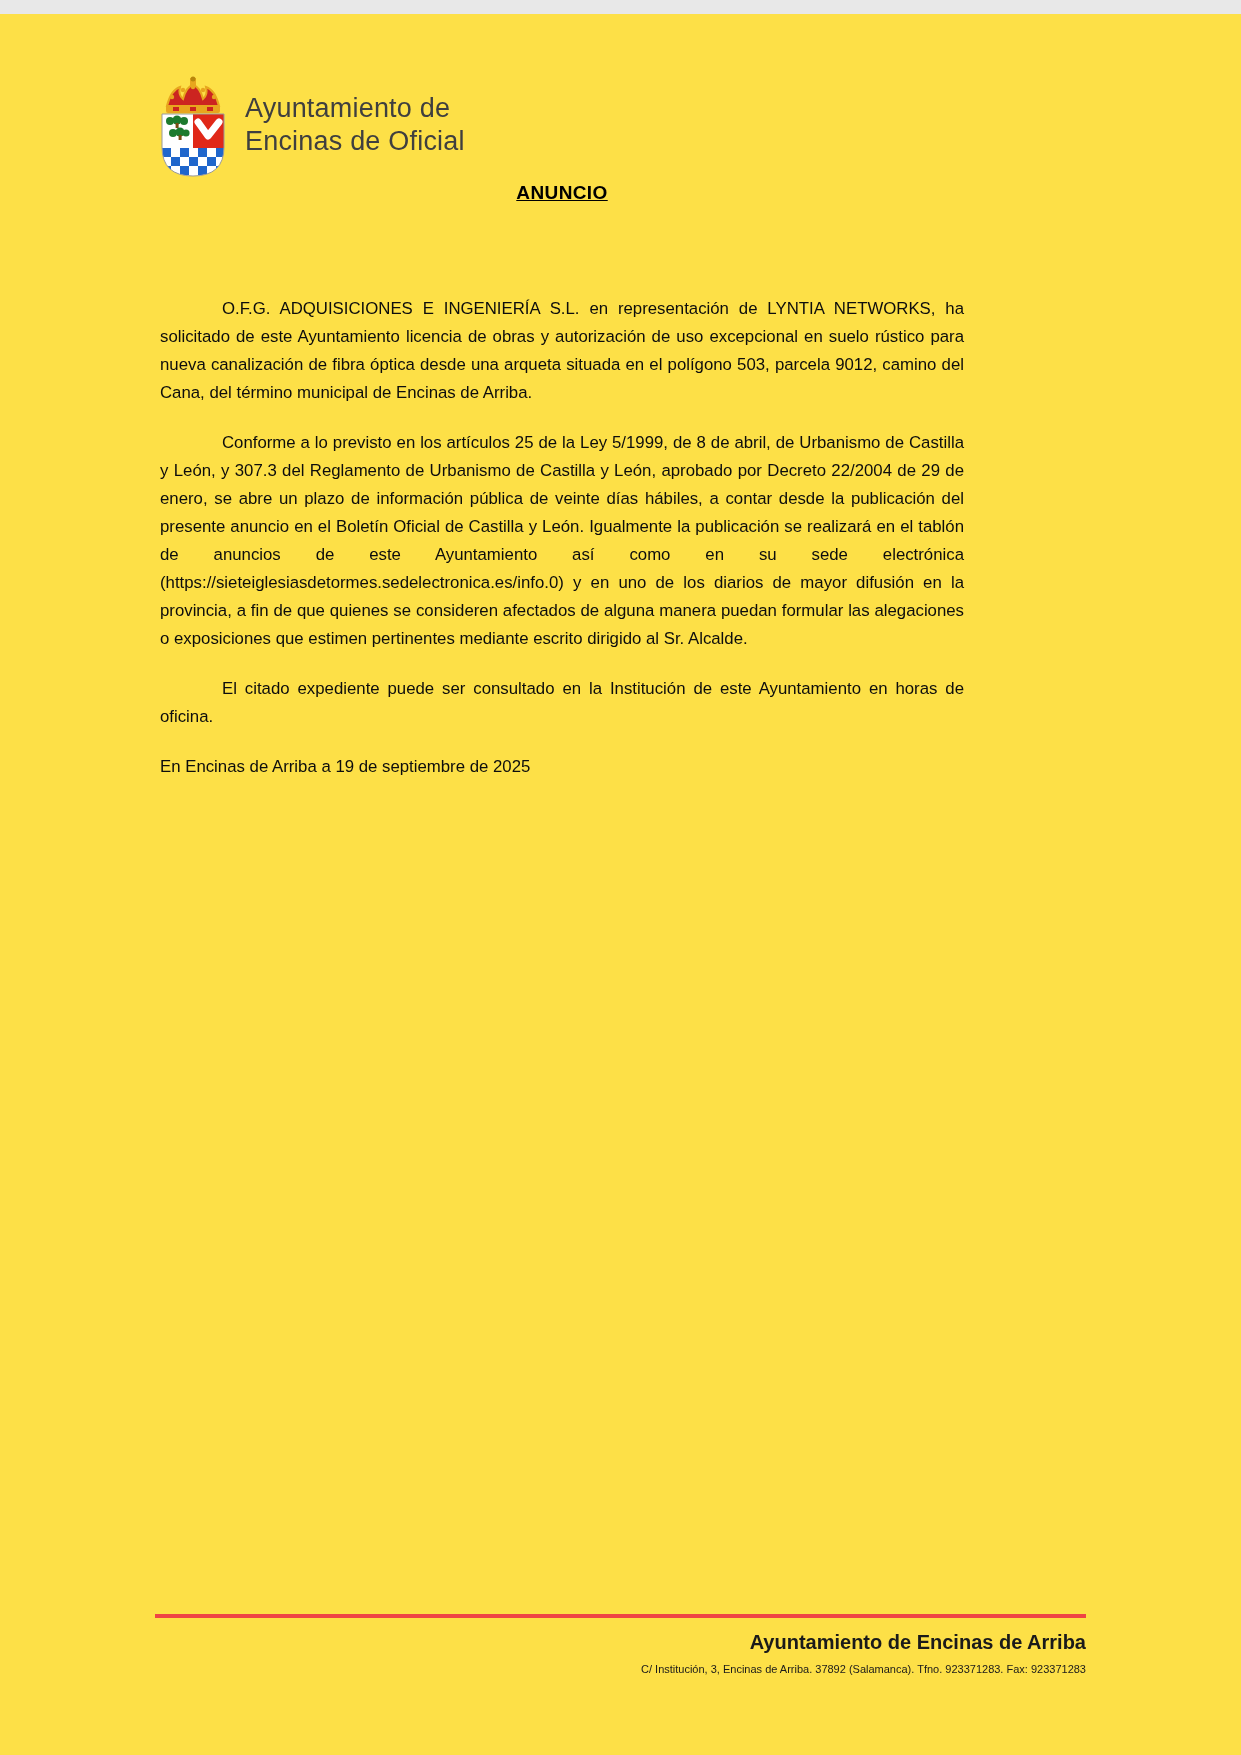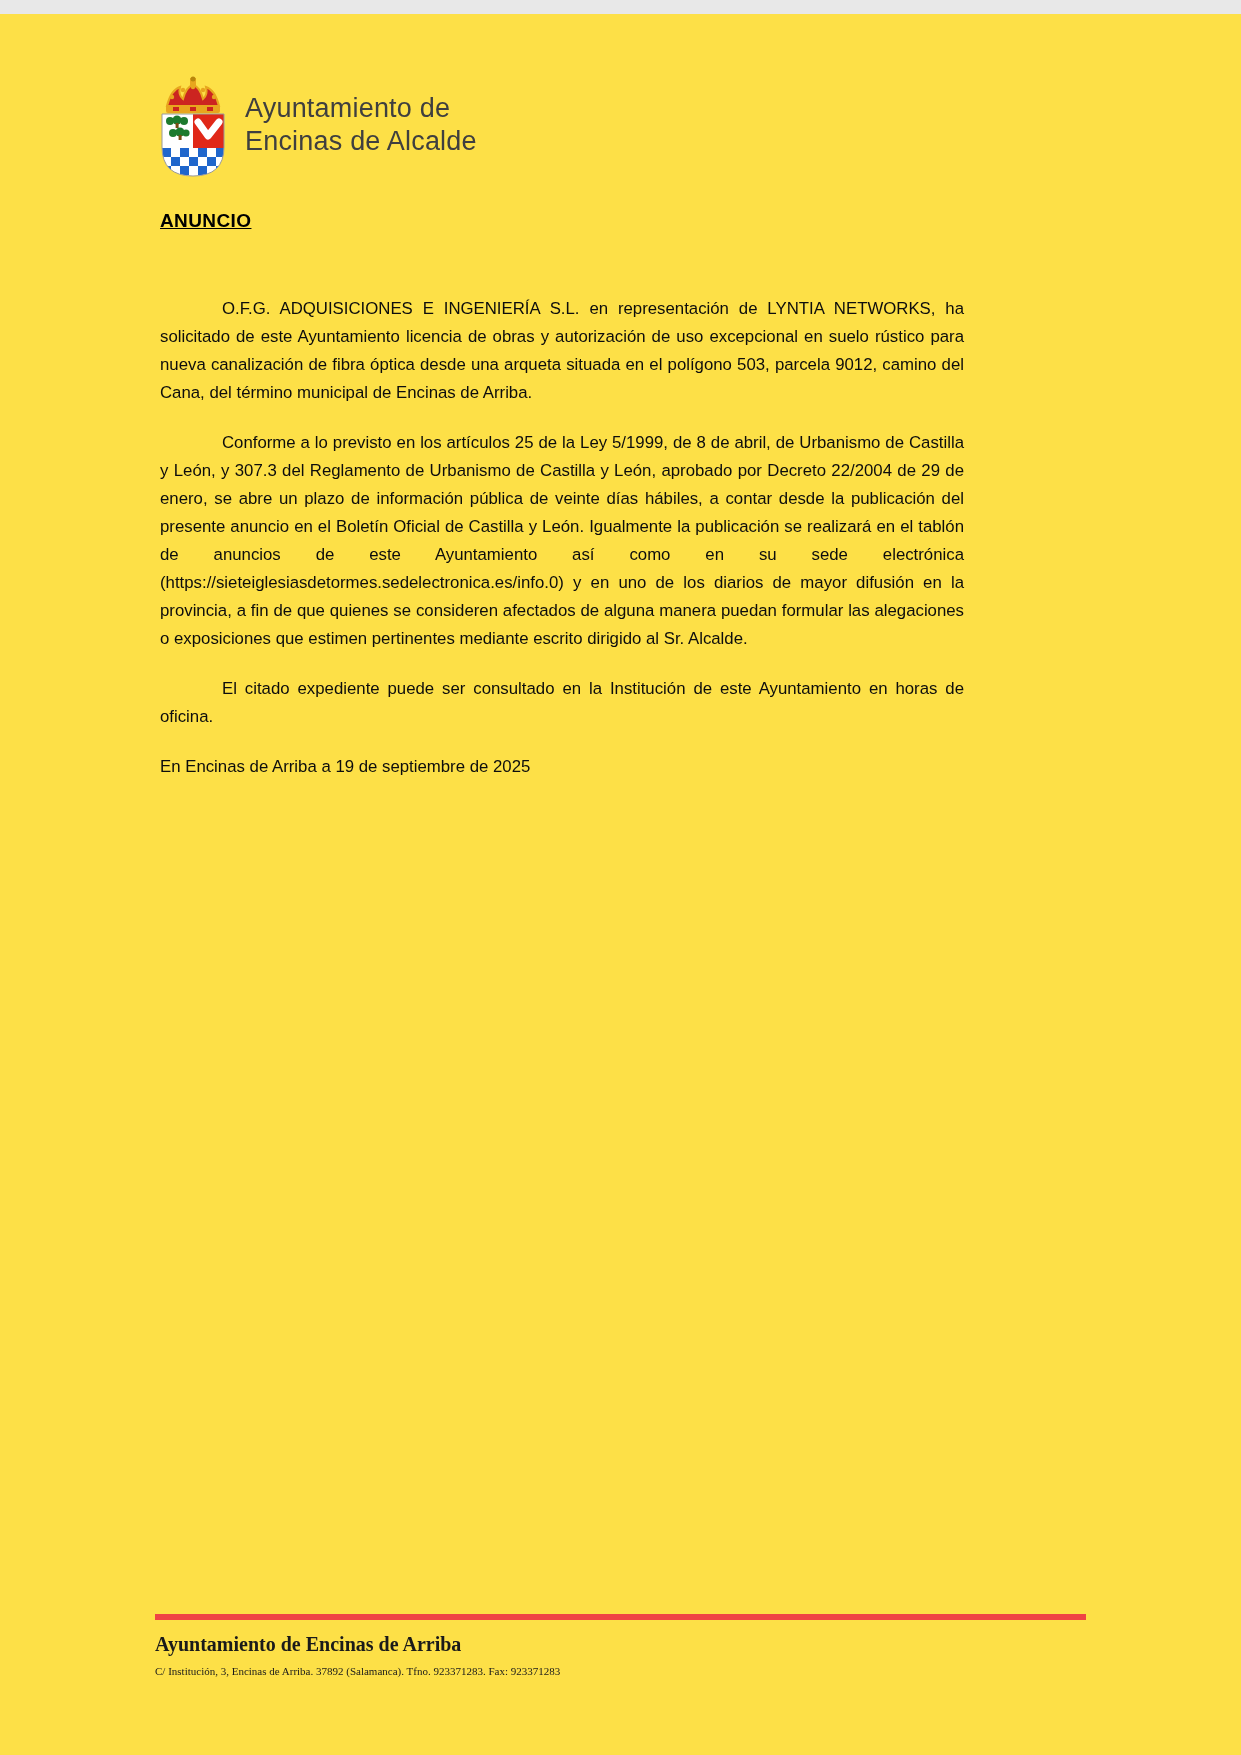--- a/index.html
+++ b/index.html
@@ -21,21 +21,22 @@
   .logo { width:80px; height:102px; flex:0 0 auto; }
   .org-name {
     padding-top:16px;
     font-size:27px; line-height:1.22;
     color:#3f3f3f;
     letter-spacing:0.2px;
   }
 
   
   .doc-title {
-    position:absolute; top:196px; left:160px; width:804px;
+    position:absolute; top:168px; left:160px; width:804px;
+    text-align:center;
     font-size:19px; font-weight:bold;
     text-decoration:underline;
     letter-spacing:0.4px;
     color:#000;
   }
 
   
   .doc-body {
     position:absolute; top:281px; left:160px; width:804px;
     font-size:16.8px; line-height:28px;
@@ -50,23 +51,23 @@
     font-size:21.5px;
     text-align:left;
     text-indent:0 !important;
     padding-left:52px;
     color:#000;
   }
 
   
   .footer {
     position:absolute; top:1600px; left:155px; width:931px;
-    border-top:6px solid #ef4444;
-    text-align:left;
-    font-family:Liberation Serif, serif;
+    border-top:4px solid #ef4444;
+    text-align:right;
+    font-family:Liberation Sans, sans-serif;
     color:#1a1a1a;
   }
   .footer-org { margin-top:13px; font-size:20px; font-weight:bold; }
   .footer-address { margin-top:9px; font-size:11px; }
 </style>
 </head>
 <body>
 
 <div class="page">
 
@@ -121,21 +122,21 @@
           <rect x="9" y="90" width="9" height="9"></rect>
             <rect x="27" y="90" width="9" height="9"></rect>
             <rect x="45" y="90" width="9" height="9"></rect>
             <rect x="63" y="90" width="9" height="9"></rect>
         </g>
       </g>
       <path d="M9,38 h62 v33 q0,29 -31,29 q-31,0 -31,-29 z" fill="none" stroke="#9a9a9a" stroke-width="1"></path>
     </svg>
     <div class="org-name">
       <div>Ayuntamiento de</div>
-      <div>Encinas de Alcalde</div>
+      <div>Encinas de Oficial</div>
     </div>
   </div>
 
   <div class="doc-title">ANUNCIO</div>
 
   <div class="doc-body">
     <p>O.F.G. ADQUISICIONES E INGENIERÍA S.L. en representación de LYNTIA NETWORKS, ha solicitado de este Ayuntamiento licencia de obras y autorización de uso excepcional en suelo rústico para nueva canalización de fibra óptica desde una arqueta situada en el polígono 503, parcela 9012, camino del Cana, del término municipal de Encinas de Arriba.</p>
     <p>Conforme a lo previsto en los artículos 25 de la Ley 5/1999, de 8 de abril, de Urbanismo de Castilla y León, y 307.3 del Reglamento de Urbanismo de Castilla y León, aprobado por Decreto 22/2004 de 29 de enero, se abre un plazo de información pública de veinte días hábiles, a contar desde la publicación del presente anuncio en el Boletín Oficial de Castilla y León. Igualmente la publicación se realizará en el tablón de anuncios de este Ayuntamiento así como en su sede electrónica (https://sieteiglesiasdetormes.sedelectronica.es/info.0)  y en uno de los diarios de mayor difusión en la provincia, a fin de que quienes se consideren afectados de alguna manera puedan formular las alegaciones o exposiciones que estimen pertinentes mediante escrito dirigido al Sr. Alcalde.</p>
     <p>El citado expediente puede ser consultado en la Institución de este Ayuntamiento en horas de oficina.</p>
     <p class="date-line">En Encinas de Arriba a 19 de septiembre de 2025</p>

